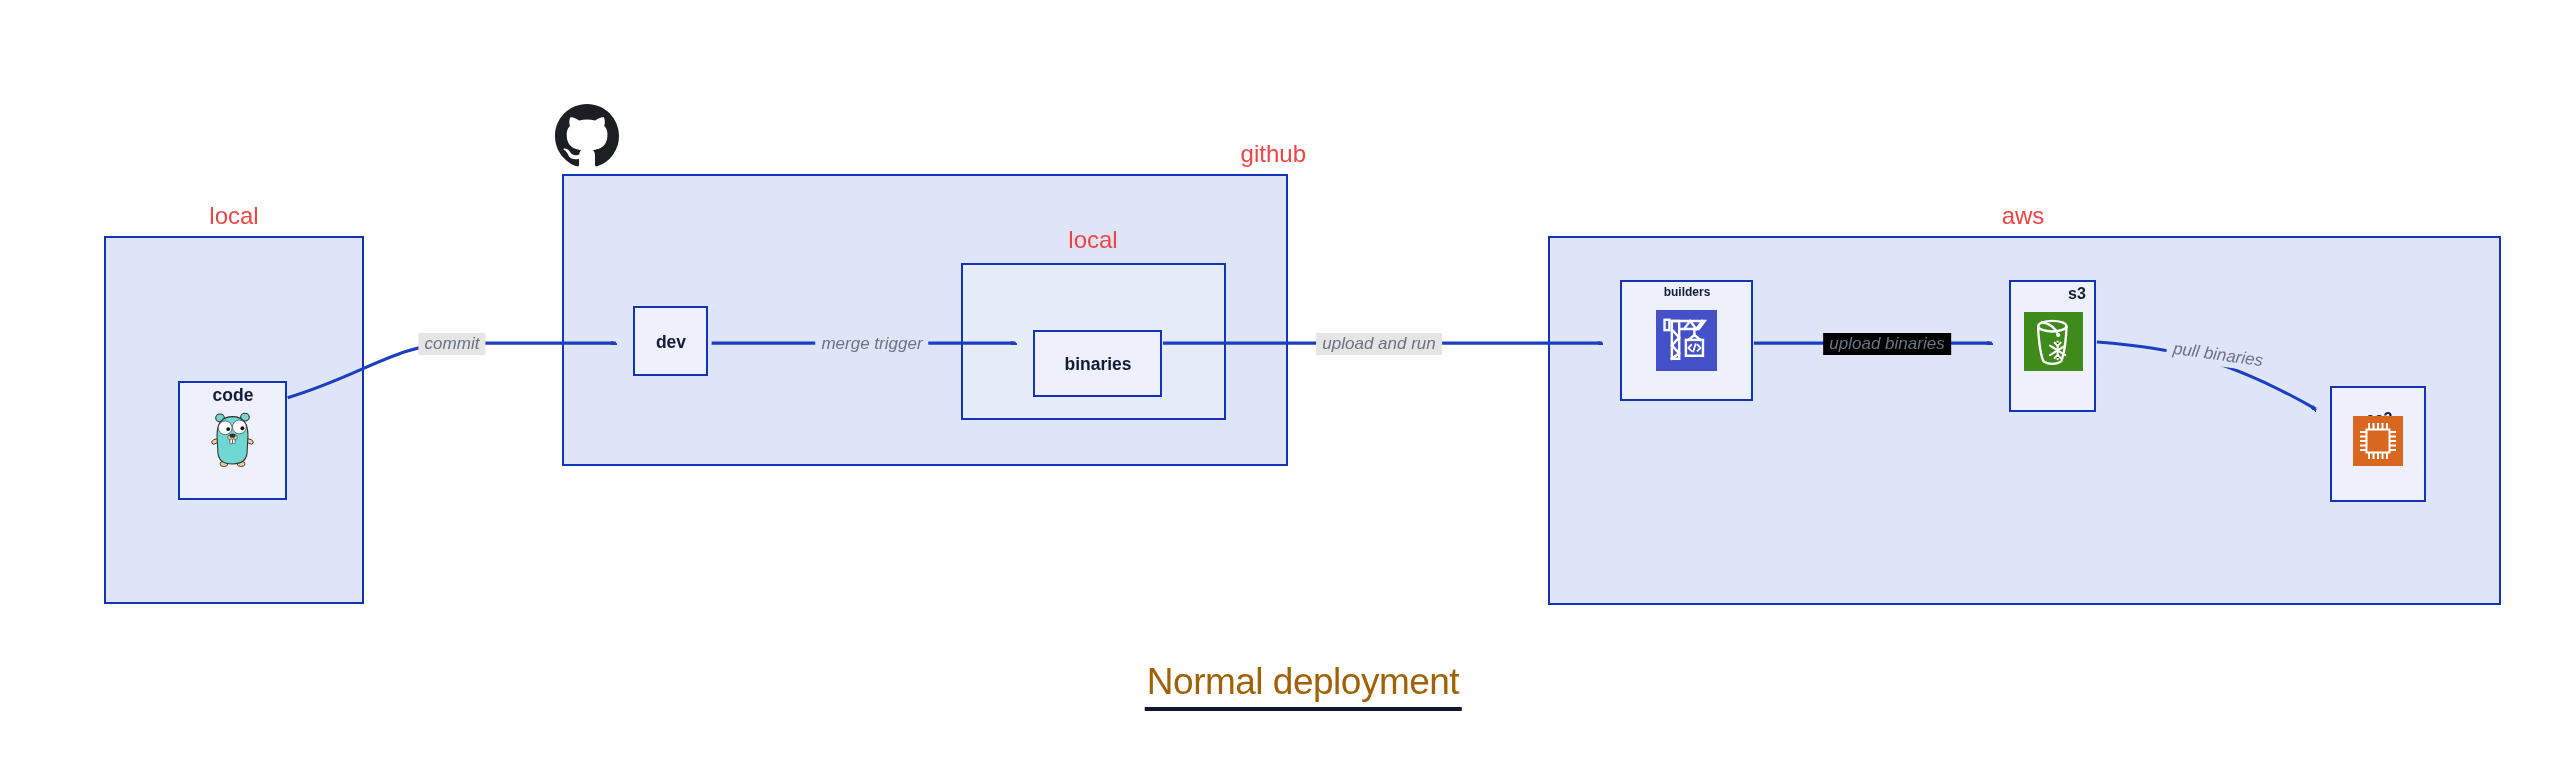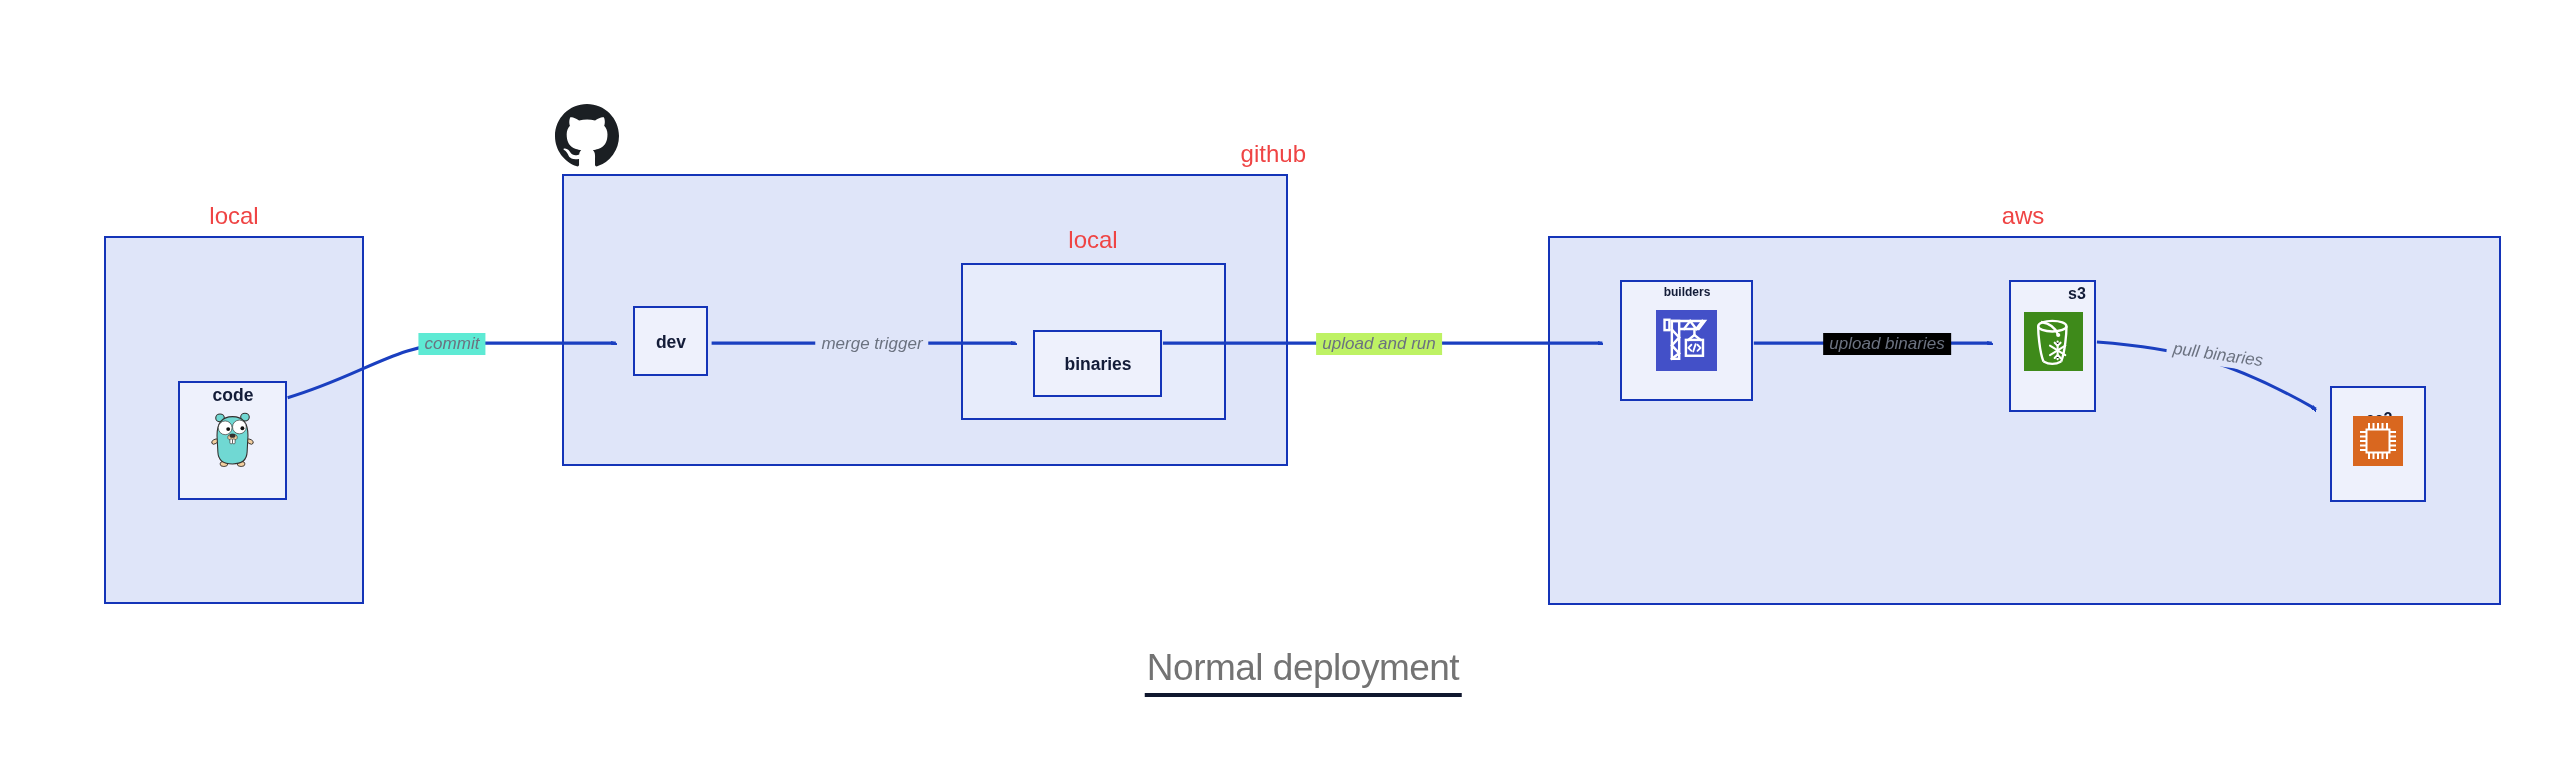--- a/index.html
+++ b/index.html
@@ -22,22 +22,22 @@
   .node-label {
     position:absolute; color:#131c38; font-size:17.5px; font-weight:bold;
     white-space:nowrap; transform:translateX(-50%);
   }
   .edge-label {
     position:absolute; color:#6b7280; font-size:17px; font-style:italic; white-space:nowrap;
     transform:translate(-50%,-50%); padding:1px 6.2px; z-index:5;
   }
   .center-x { transform:translateX(-50%); }
   #title {
-    position:absolute; left:1303px; top:647px; transform:translateX(-50%);
-    color:#737373; font-size:37px; letter-spacing:-0.5px; white-space:nowrap;
+    position:absolute; left:1303px; top:661px; transform:translateX(-50%);
+    color:#a16207; font-size:37px; letter-spacing:-0.5px; white-space:nowrap;
     border-bottom:4.1px solid #10172e; padding:0 2.1px 4.1px 2.1px;
   }
   
   .icon { position:absolute; }
   #connectors { position:absolute; left:0; top:0; z-index:4; pointer-events:none; }
   .labels-layer { position:absolute; left:0; top:0; width:100%; height:100%; z-index:6; pointer-events:none; }
   .boxes-layer  { position:absolute; left:0; top:0; width:100%; height:100%; z-index:2; }
 </style>
 </head>
 <body>
@@ -163,23 +163,23 @@
     <g stroke="#1a3fc0" stroke-width="6" fill="none">
       <path d="M 558 772 C 700 730 770 668 880 666 L 1195 666" marker-end="url(#arrow)"></path>
       <path d="M 1381 666 L 1971 666" marker-end="url(#arrow)"></path>
       <path d="M 2257 666 L 3110 666" marker-end="url(#arrow)"></path>
       <path d="M 3404 666 L 3866 666" marker-end="url(#arrow)"></path>
       <path d="M 4070 664 C 4230 676 4330 700 4495 794" marker-end="url(#arrow)"></path>
     </g>
   </svg>
 
   <div class="labels-layer">
-    <span class="edge-label" style="left:452px;  top:344px; background:#5eead4;">commit</span>
+    <span class="edge-label" style="left:452px;  top:344px; background:#e5e5e5;">commit</span>
     <span class="edge-label" style="left:872px; top:344px; background:#dfe5f9;text-align:center;">merge trigger</span>
-    <span class="edge-label" style="left:1379px; top:344px; background:#bef264;">upload and run</span>
+    <span class="edge-label" style="left:1379px; top:344px; background:#e5e5e5;">upload and run</span>
     <span class="edge-label" style="left:1887px; top:344px; background:#000000;">upload binaries</span>
     <span class="edge-label" style="left:2218px; top:355px; background:#dfe5f9; transform:translate(-50%,-50%) rotate(8deg);">pull binaries</span>
   </div>
 
   <div id="title">Normal deployment</div>
 
 </div>
 
 
 </body></html>

